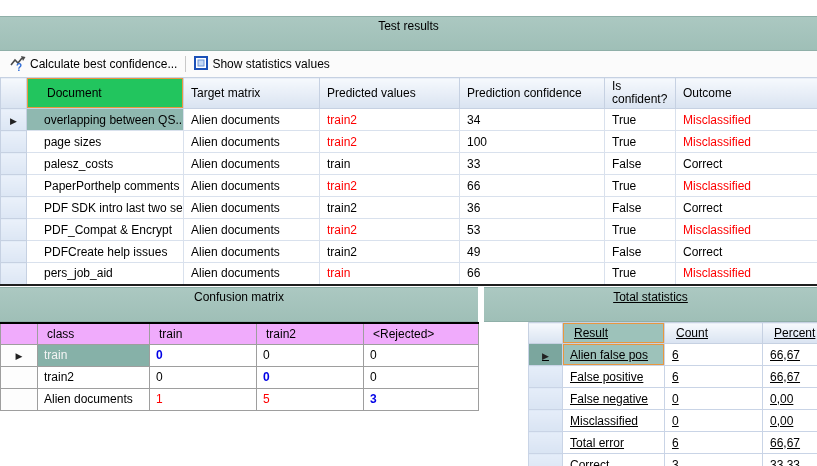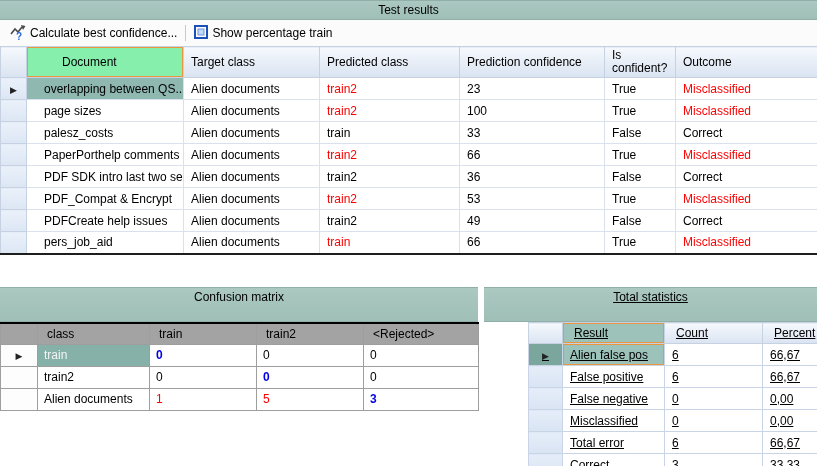--- a/index.html
+++ b/index.html
@@ -9,56 +9,56 @@
 
   
   .panel-title {
     background:linear-gradient(#ABC8C1,#9FBFB7);
     border-top:1px solid #8FAFA8; border-bottom:1px solid #8FAFA8;
     text-align:center; line-height:19px; height:35px;
   }
 
   
   #test-results { position:absolute; left:0; top:0; width:817px; }
-  #test-results .panel-title { height:20px; line-height:18px; }
+  #test-results .panel-title { height:35px; line-height:18px;margin-top:16px; }
 
   .toolbar { height:26px; display:flex; align-items:center; background:#FBFBFB; padding-left:5px; }
   .tool-btn { display:flex; align-items:center; gap:4px; padding:2px 5px; cursor:default; }
   .tool-sep { width:1px; height:16px; background:#C8C8C8; margin:0 3px; }
 
   
   table { border-collapse:collapse; table-layout:fixed; }
   td, th { overflow:hidden; white-space:nowrap; font-weight:normal; text-align:left; }
 
   
   #main-grid { width:817px; border:1px solid #3A3A3A; border-bottom:2px solid #1E1E1E; }
   #main-grid th {
     height:31px; background:linear-gradient(#F6F9FD,#D9E3F1);
     border:1px solid #C6D1E2; padding:0 4px 0 7px; vertical-align:middle; line-height:13px;
   }
-  #main-grid th.col-doc { background:#86efac; box-shadow:inset 0 0 0 1px #E8973F; padding-left:35px; }
+  #main-grid th.col-doc { background:#22c55e; box-shadow:inset 0 0 0 1px #E8973F; padding-left:20px; }
   #main-grid td { height:22px; background:#fff; border:1px solid #D9E1ED; padding:0 4px 0 7px; vertical-align:middle; }
   #main-grid td.col-doc { padding-left:17px; }
   #main-grid td.marker, #cm-grid td.marker, #ts-grid td.marker { text-align:center; padding:0; }
   #main-grid td.marker { background:linear-gradient(#EAF1FA,#DCE6F4); border:1px solid #C6D1E2; }
   #main-grid td.sel-doc { background:#8FB8B0; border-left:1px solid #E8973F; }
   .corner { background:linear-gradient(to bottom right,#B9D2EC 49.5%,#F7FAFE 50%); }
   #main-grid th.corner { border:1px solid #C6D1E2; }
 
   .red  { color:#FE0000; }
   .bblue{ color:#0000E6; font-weight:bold; }
   .arrow{ font-size:9px; color:#222; }
 
   
   #confusion { position:absolute; left:0; top:287px; width:478px; }
   #total-stats { position:absolute; left:484px; top:287px; width:333px;text-decoration:underline; }
 
   
   #cm-grid { width:478px; border:1px solid #000; border-top-width:2px; }
-  #cm-grid th { height:21px; background:#a3a3a3; border:1px solid #9E9E9E; padding:0 4px 0 9px; }
+  #cm-grid th { height:21px; background:#f0abfc; border:1px solid #9E9E9E; padding:0 4px 0 9px; }
   #cm-grid td { height:22px; background:#fff; border:1px solid #9E9E9E; padding:0 4px 0 6px; }
   #cm-grid td.marker { background:#FDFDFD; }
   #cm-grid td.sel-class { background:#86B1A8; color:#F4F4F4; }
 
   
   #ts-grid { width:333px; border:1px solid #4A4A4A;margin-left:44px; }
   #ts-grid th { height:21px; background:linear-gradient(#F6F9FD,#D9E3F1); border:1px solid #C6D1E2; padding:0 4px 0 11px; vertical-align:middle; }
   #ts-grid th.col-result { background:#9DC2BA; box-shadow:inset 0 0 0 1px #E8973F; }
   #ts-grid td { height:22px; background:#fff; border:1px solid #C9D4E6; padding:0 4px 0 7px; vertical-align:middle; }
   #ts-grid td.marker { background:linear-gradient(#E5EDF9,#D9E4F3); }
@@ -84,50 +84,50 @@
       <span>Calculate best confidence...</span>
     </div>
     <div class="tool-sep"></div>
     <div class="tool-btn">
       <span>
         <svg width="14" height="14" viewBox="0 0 14 14">
           <rect x="1" y="1" width="12" height="12" fill="#FFFFFF" stroke="#1B50B8" stroke-width="2"></rect>
           <rect x="4" y="4" width="6" height="6" fill="#C2D7F5" stroke="#6C93D6" stroke-width="1"></rect>
         </svg>
       </span>
-      <span>Show percentage train</span>
+      <span>Show statistics values</span>
     </div>
   </div>
 
   <table id="main-grid">
     <colgroup>
       <col style="width:26px">
         <col style="width:157px">
         <col style="width:136px">
       <col style="width:140px">
         <col style="width:145px">
         <col style="width:71px">
         <col style="width:142px">
     </colgroup>
     <tbody>
         <tr>
       <th class="corner"></th>
       <th class="col-doc">Document</th>
-      <th>Target class</th>
-      <th>Predicted class</th>
+      <th>Target matrix</th>
+      <th>Predicted values</th>
       <th>Prediction confidence</th>
       <th style="white-space:normal;">Is confident?</th>
       <th>Outcome</th>
     </tr>
     <tr>
       <td class="marker"><span class="arrow">▶</span></td>
       <td class="col-doc sel-doc">overlapping between QS...</td>
       <td>Alien documents</td>
       <td class="red">train2</td>
-      <td>23</td>
+      <td>34</td>
       <td>True</td>
       <td class="red">Misclassified</td>
     </tr>
     <tr>
       <td class="marker"></td>
       <td class="col-doc">page sizes</td>
       <td>Alien documents</td>
       <td class="red">train2</td>
       <td>100</td>
       <td>True</td>

